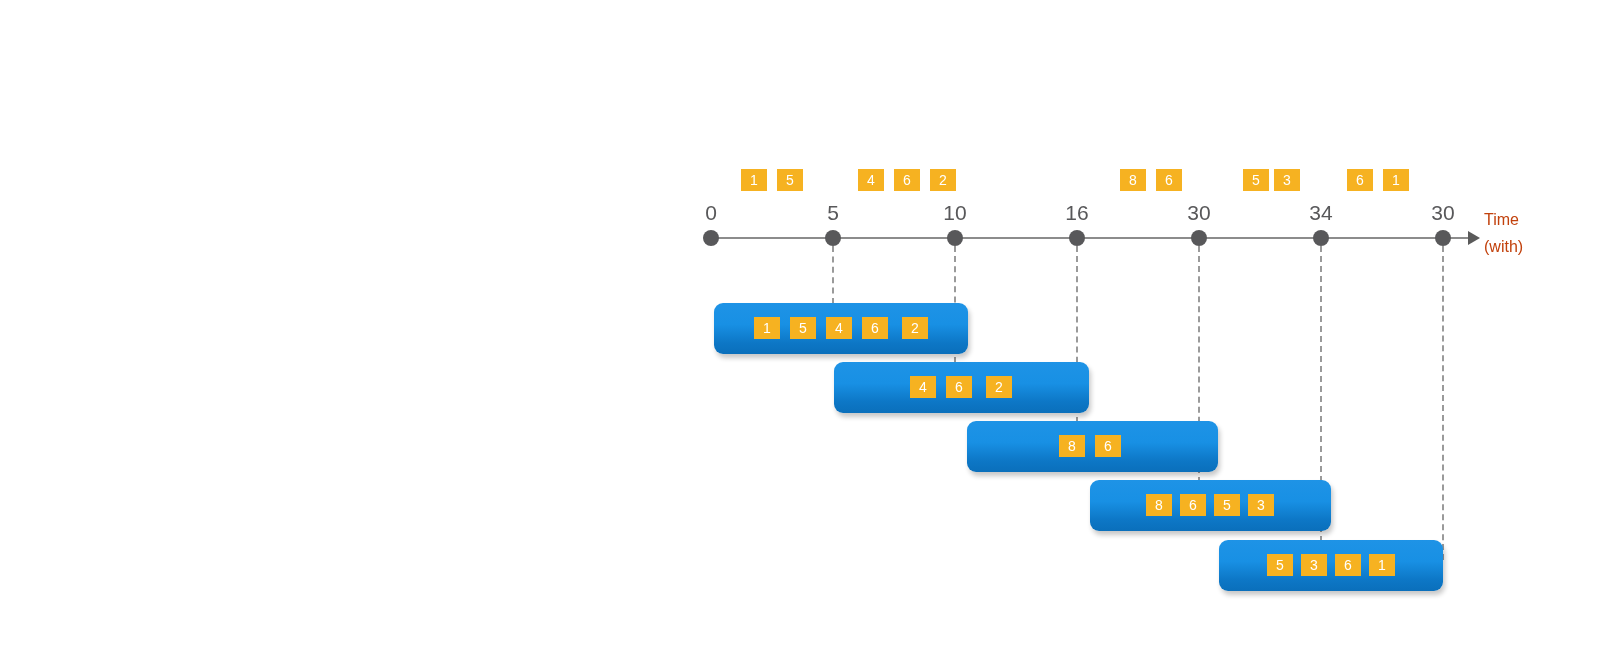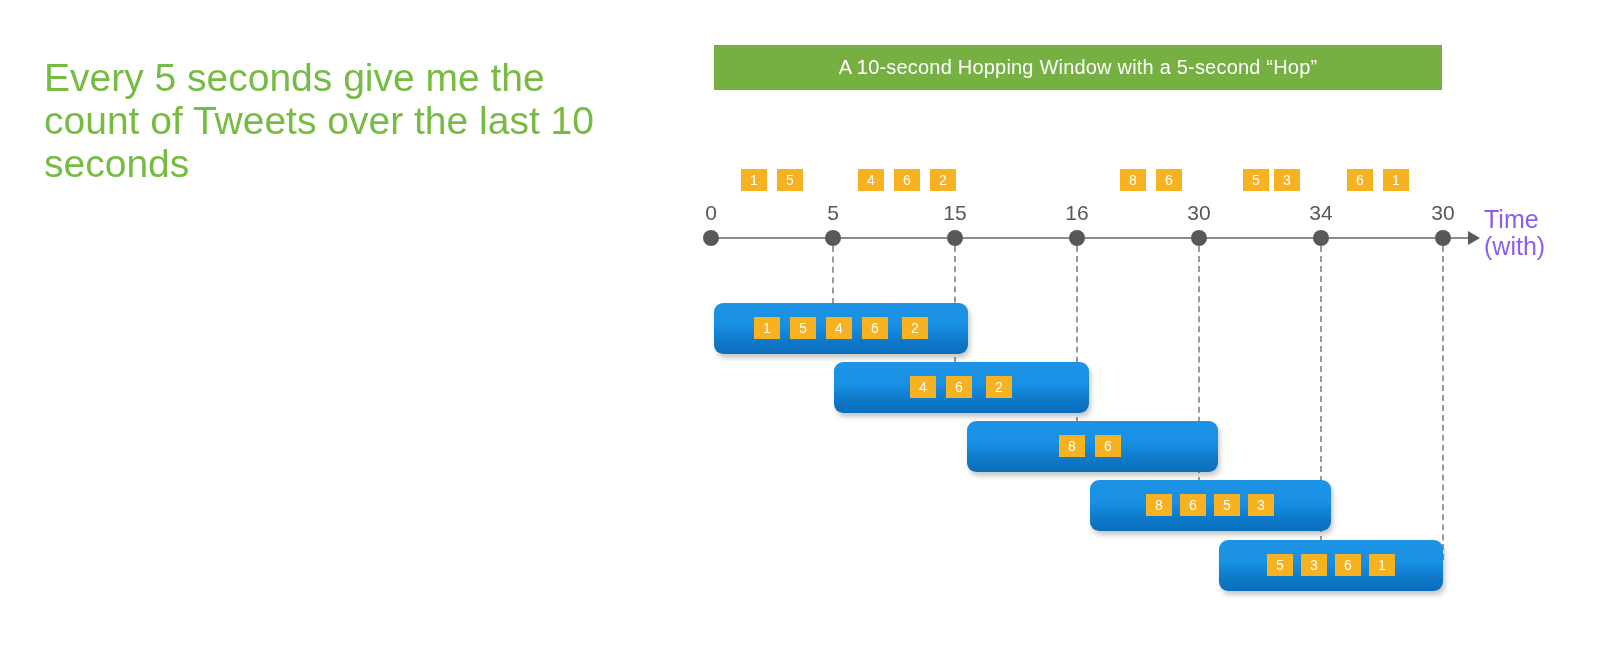--- a/index.html
+++ b/index.html
@@ -101,22 +101,22 @@
   .dotted-line {
     position: absolute;
     width: 0;
     border-left: 2px dashed #9a9a9a;
     transform: translateX(-1px);
   }
   #time-axis-label {
     position: absolute;
     left: 1484px;
     top: 206px;
-    color: #8b5cf6;
-    font-size: 25px;
+    color: #c2410c;
+    font-size: 16px;
     line-height: 27px;
     font-family: "Liberation Sans", sans-serif;
     white-space: nowrap;
   }
 
   
   .chip {
     position: absolute;
     width: 26px;
     height: 22px;
@@ -150,44 +150,40 @@
     align-items: center;
     justify-content: center;
     box-sizing: border-box;
   }
 </style>
 </head>
 <body>
 
 <div id="slide">
 
-  <div id="headline">Every 5 seconds give me the count of Tweets over the last 10 seconds</div>
-
-  <div id="banner">
-    <span id="banner-text">A 10-second Hopping Window with a 5-second “Hop”</span>
-  </div>
+
 
   <div id="timeline-area">
 
     <div class="axis-line"></div>
     <div class="axis-arrow"></div>
 
     <div id="tick-dots">
         <div class="tick-dot" style="left: 711px; top: 238px;"></div>
         <div class="tick-dot" style="left: 833px; top: 238px;"></div>
         <div class="tick-dot" style="left: 955px; top: 238px;"></div>
         <div class="tick-dot" style="left: 1077px; top: 238px;"></div>
         <div class="tick-dot" style="left: 1199px; top: 238px;"></div>
         <div class="tick-dot" style="left: 1321px; top: 238px;"></div>
         <div class="tick-dot" style="left: 1443px; top: 238px;"></div>
       </div>
     <div id="tick-labels">
         <div class="tick-label" style="left: 711px; top: 201px;">0</div>
         <div class="tick-label" style="left: 833px; top: 201px;">5</div>
-        <div class="tick-label" style="left: 955px; top: 201px;">15</div>
+        <div class="tick-label" style="left: 955px; top: 201px;">10</div>
         <div class="tick-label" style="left: 1077px; top: 201px;">16</div>
         <div class="tick-label" style="left: 1199px; top: 201px;">30</div>
         <div class="tick-label" style="left: 1321px; top: 201px;">34</div>
         <div class="tick-label" style="left: 1443px; top: 201px;">30</div>
       </div>
     <div id="drop-lines">
         <div class="dotted-line" style="left: 833px; top: 246px; height: 58px;"></div>
         <div class="dotted-line" style="left: 955px; top: 246px; height: 117px;"></div>
         <div class="dotted-line" style="left: 1077px; top: 246px; height: 177px;"></div>
         <div class="dotted-line" style="left: 1199px; top: 246px; height: 237px;"></div>

